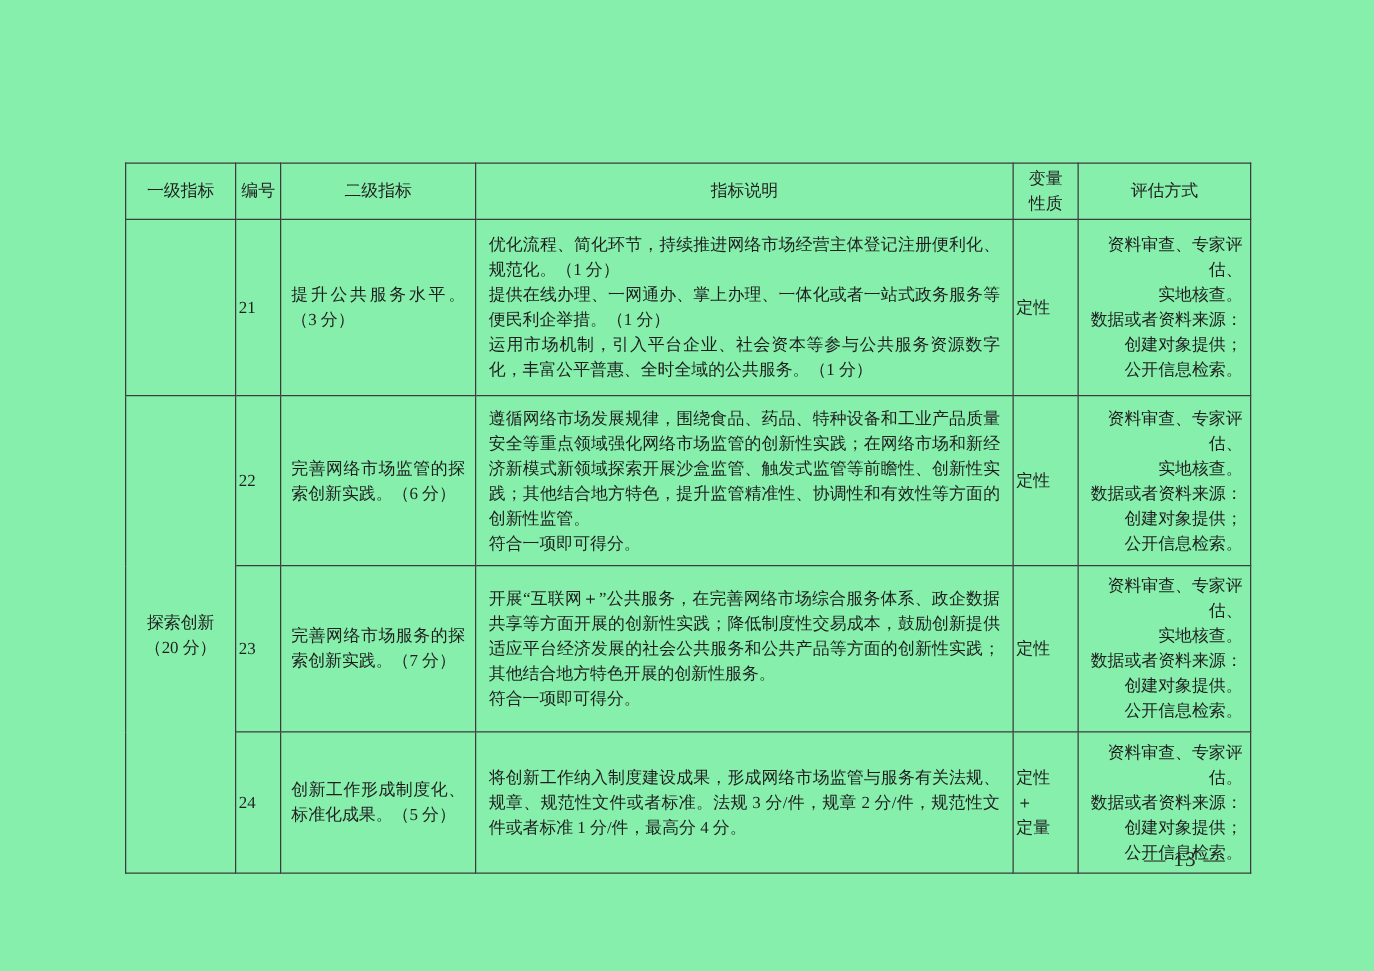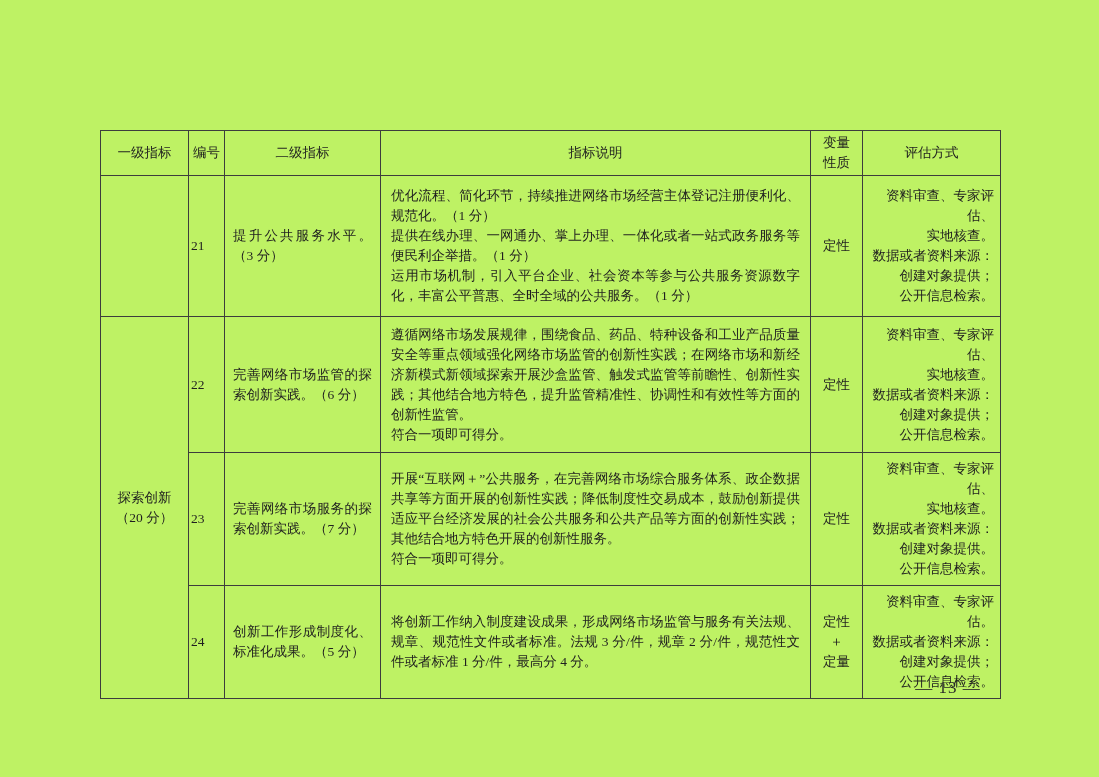--- a/index.html
+++ b/index.html
@@ -6,21 +6,21 @@
     margin: 0;
     padding: 0;
     background: #ffffff;
     font-family: "Liberation Serif", "DejaVu Serif", serif;
     color: #1f1f1f;
   }
   .page {
     position: relative;
     width: 1099px;
     height: 777px;
-    background: #bef264;
+    background: #86efac;
     overflow: hidden;
   }
   table.indicator-table {
     position: absolute;
     left: 100px;
     top: 130px;
     width: 900px;
     border-collapse: collapse;
     table-layout: fixed;
   }
@@ -61,21 +61,20 @@
     padding: 4px 8px;
     margin-left: 32px;
   }
   td.c-desc {
     text-align: justify;
     white-space: pre-line;
     padding: 6px 10px;
     line-height: 20px;
   }
   td.c-variable {
-    text-align: center;
     white-space: pre-line;
     line-height: 22px;
     padding: 2px;
     margin-left: 26px;
   }
   td.c-eval {
     text-align: right;
     white-space: pre-line;
     padding: 6px;
     font-size: 12.5px;

